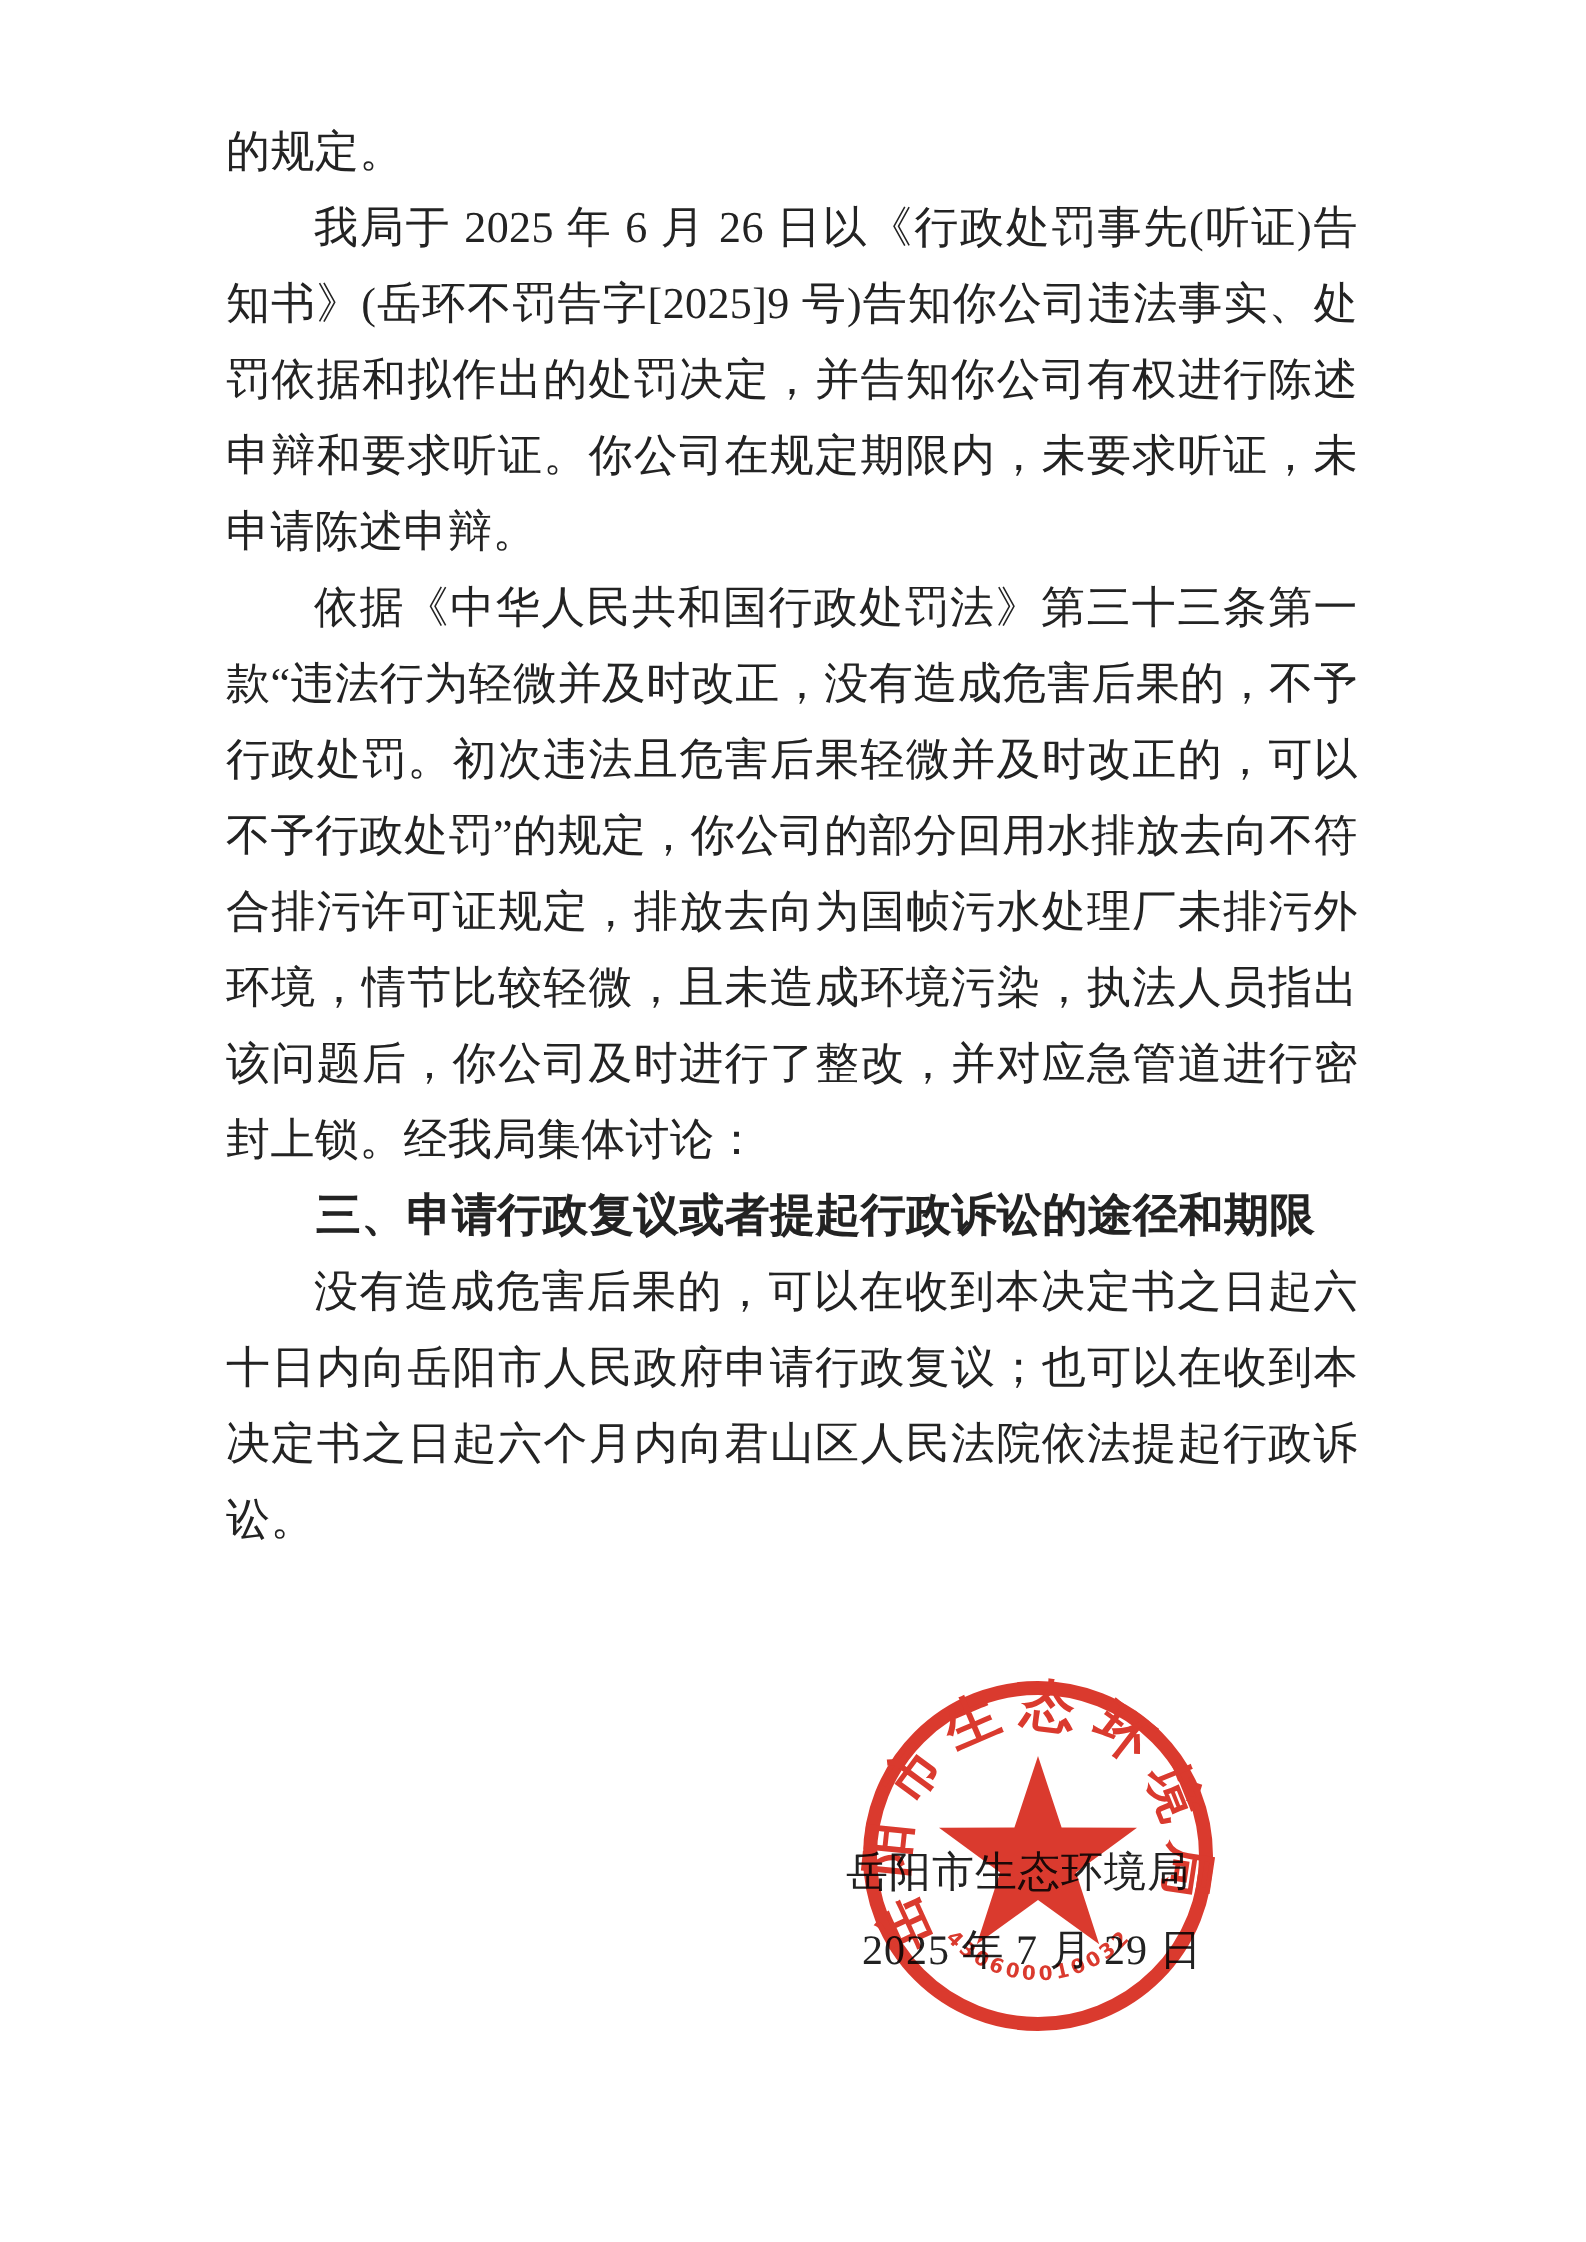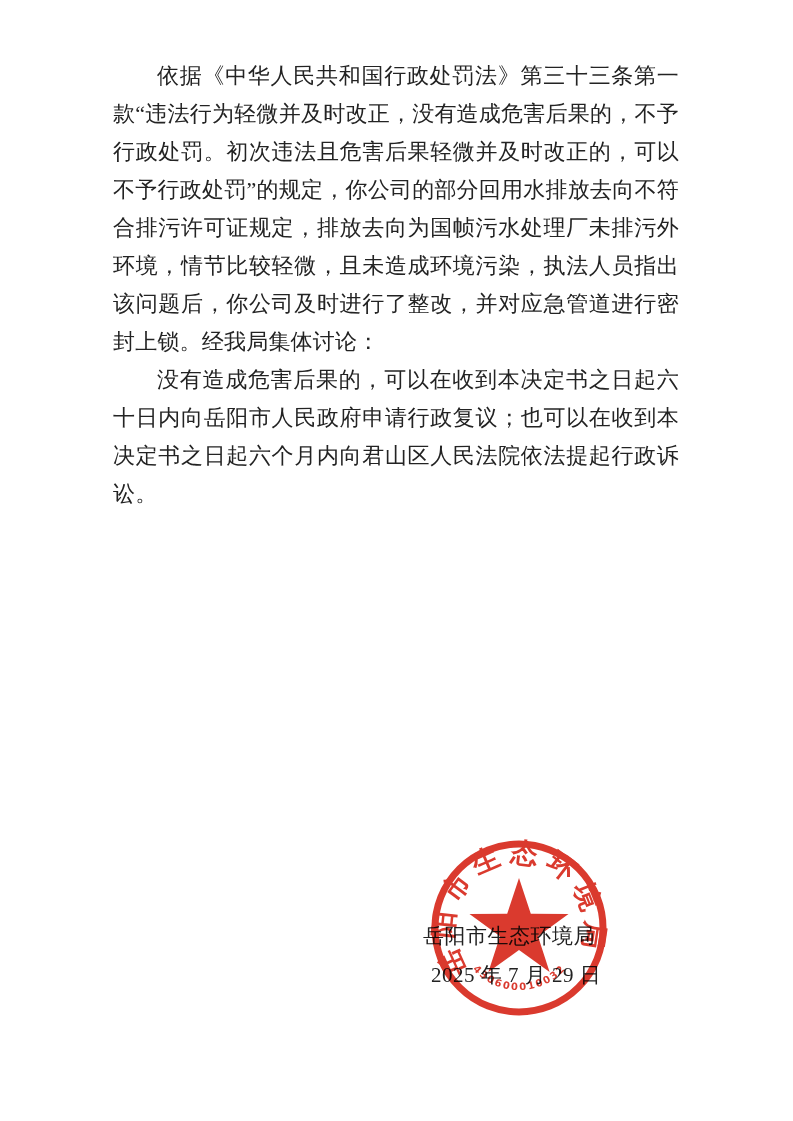--- a/index.html
+++ b/index.html
@@ -76,21 +76,24 @@
     font-weight: bold;
     letter-spacing: 1.8px;
   }
 </style>
 </head>
 <body>
 
 <div class="page">
 
   <div class="doc">
+    <p class="cont">的规定。</p>
+    <p class="para">我局于 2025 年 6 月 26 日以《行政处罚事先(听证)告知书》(岳环不罚告字[2025]9 号)告知你公司违法事实、处罚依据和拟作出的处罚决定，并告知你公司有权进行陈述申辩和要求听证。你公司在规定期限内，未要求听证，未申请陈述申辩。</p>
     <p class="para">依据《中华人民共和国行政处罚法》第三十三条第一款“违法行为轻微并及时改正，没有造成危害后果的，不予行政处罚。初次违法且危害后果轻微并及时改正的，可以不予行政处罚”的规定，你公司的部分回用水排放去向不符合排污许可证规定，排放去向为国帧污水处理厂未排污外环境，情节比较轻微，且未造成环境污染，执法人员指出该问题后，你公司及时进行了整改，并对应急管道进行密封上锁。经我局集体讨论：</p>
+    <p class="heading">三、申请行政复议或者提起行政诉讼的途径和期限</p>
     <p class="para">没有造成危害后果的，可以在收到本决定书之日起六十日内向岳阳市人民政府申请行政复议；也可以在收到本决定书之日起六个月内向君山区人民法院依法提起行政诉讼。</p>
   </div>
 
   <div class="sig-name">岳阳市生态环境局</div>
   <div class="sig-date">2025 年 7 月 29 日</div>
 
   <svg class="seal" viewBox="0 0 190 190" xmlns="http://www.w3.org/2000/svg" aria-hidden="true">
     <defs>
       <path id="sealTextArc" d="M 48.3,141.7 A 66,66 0 1 1 141.7,141.7" fill="none"></path>
       <path id="sealCodeArc" d="M 47.5,134.9 A 62,62 0 0 0 142.5,134.9" fill="none"></path>

